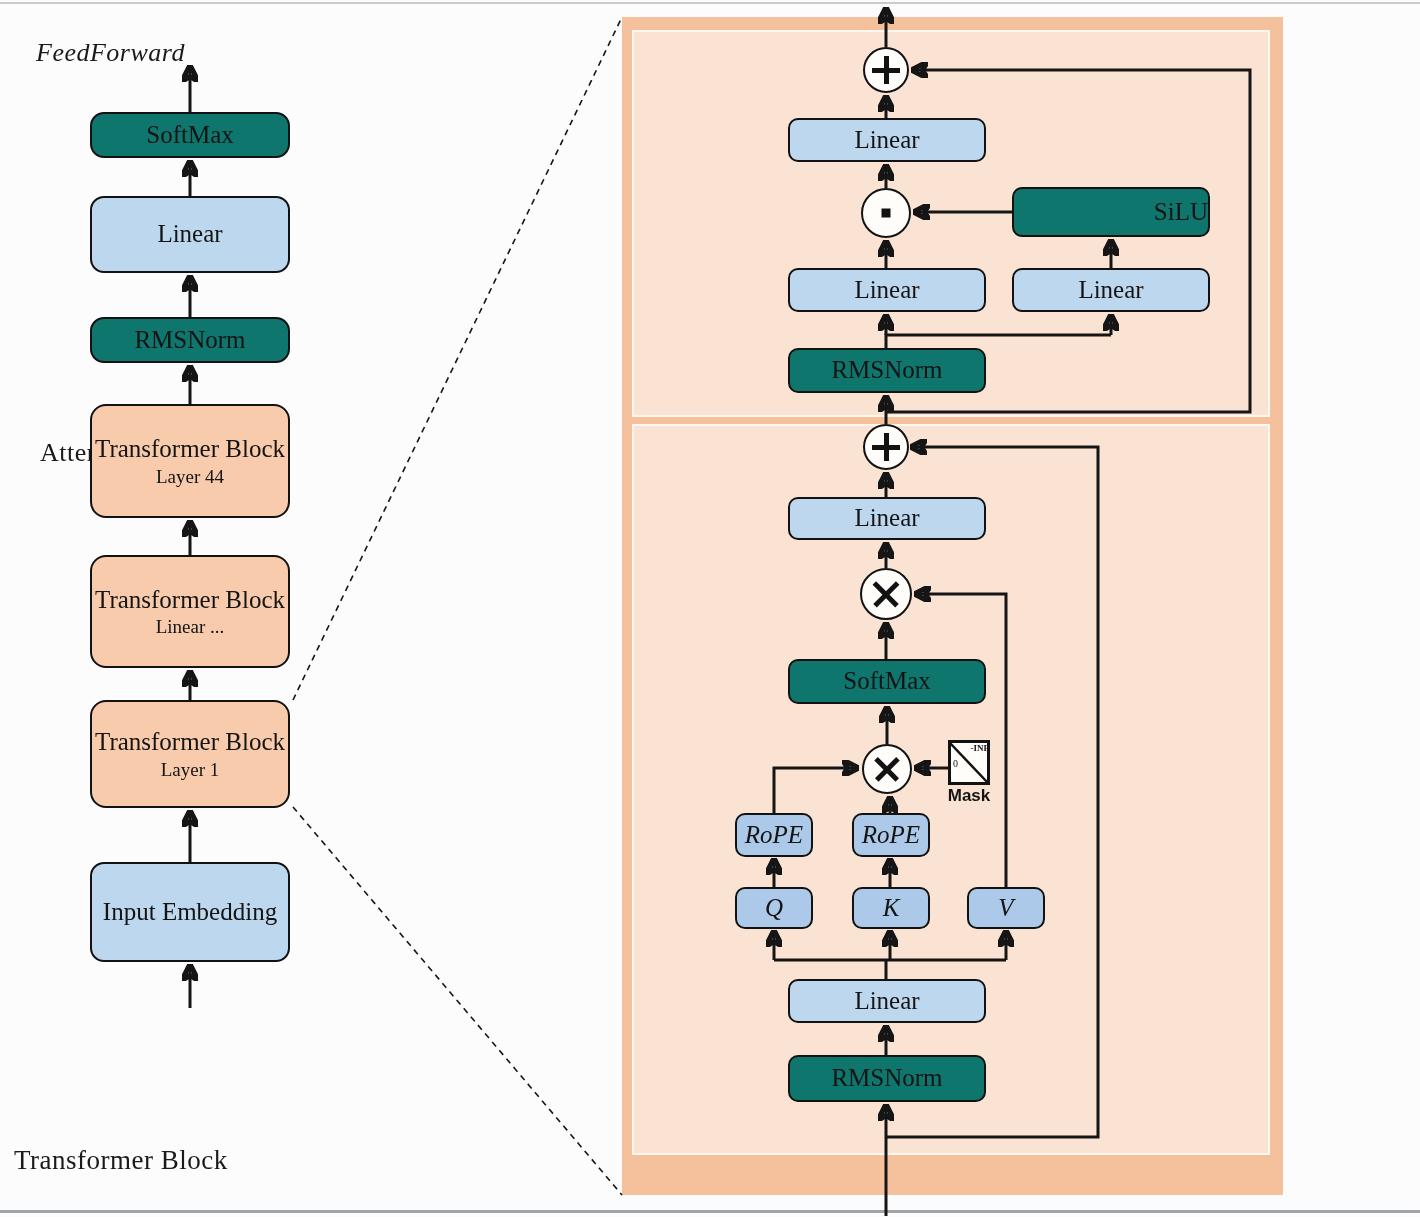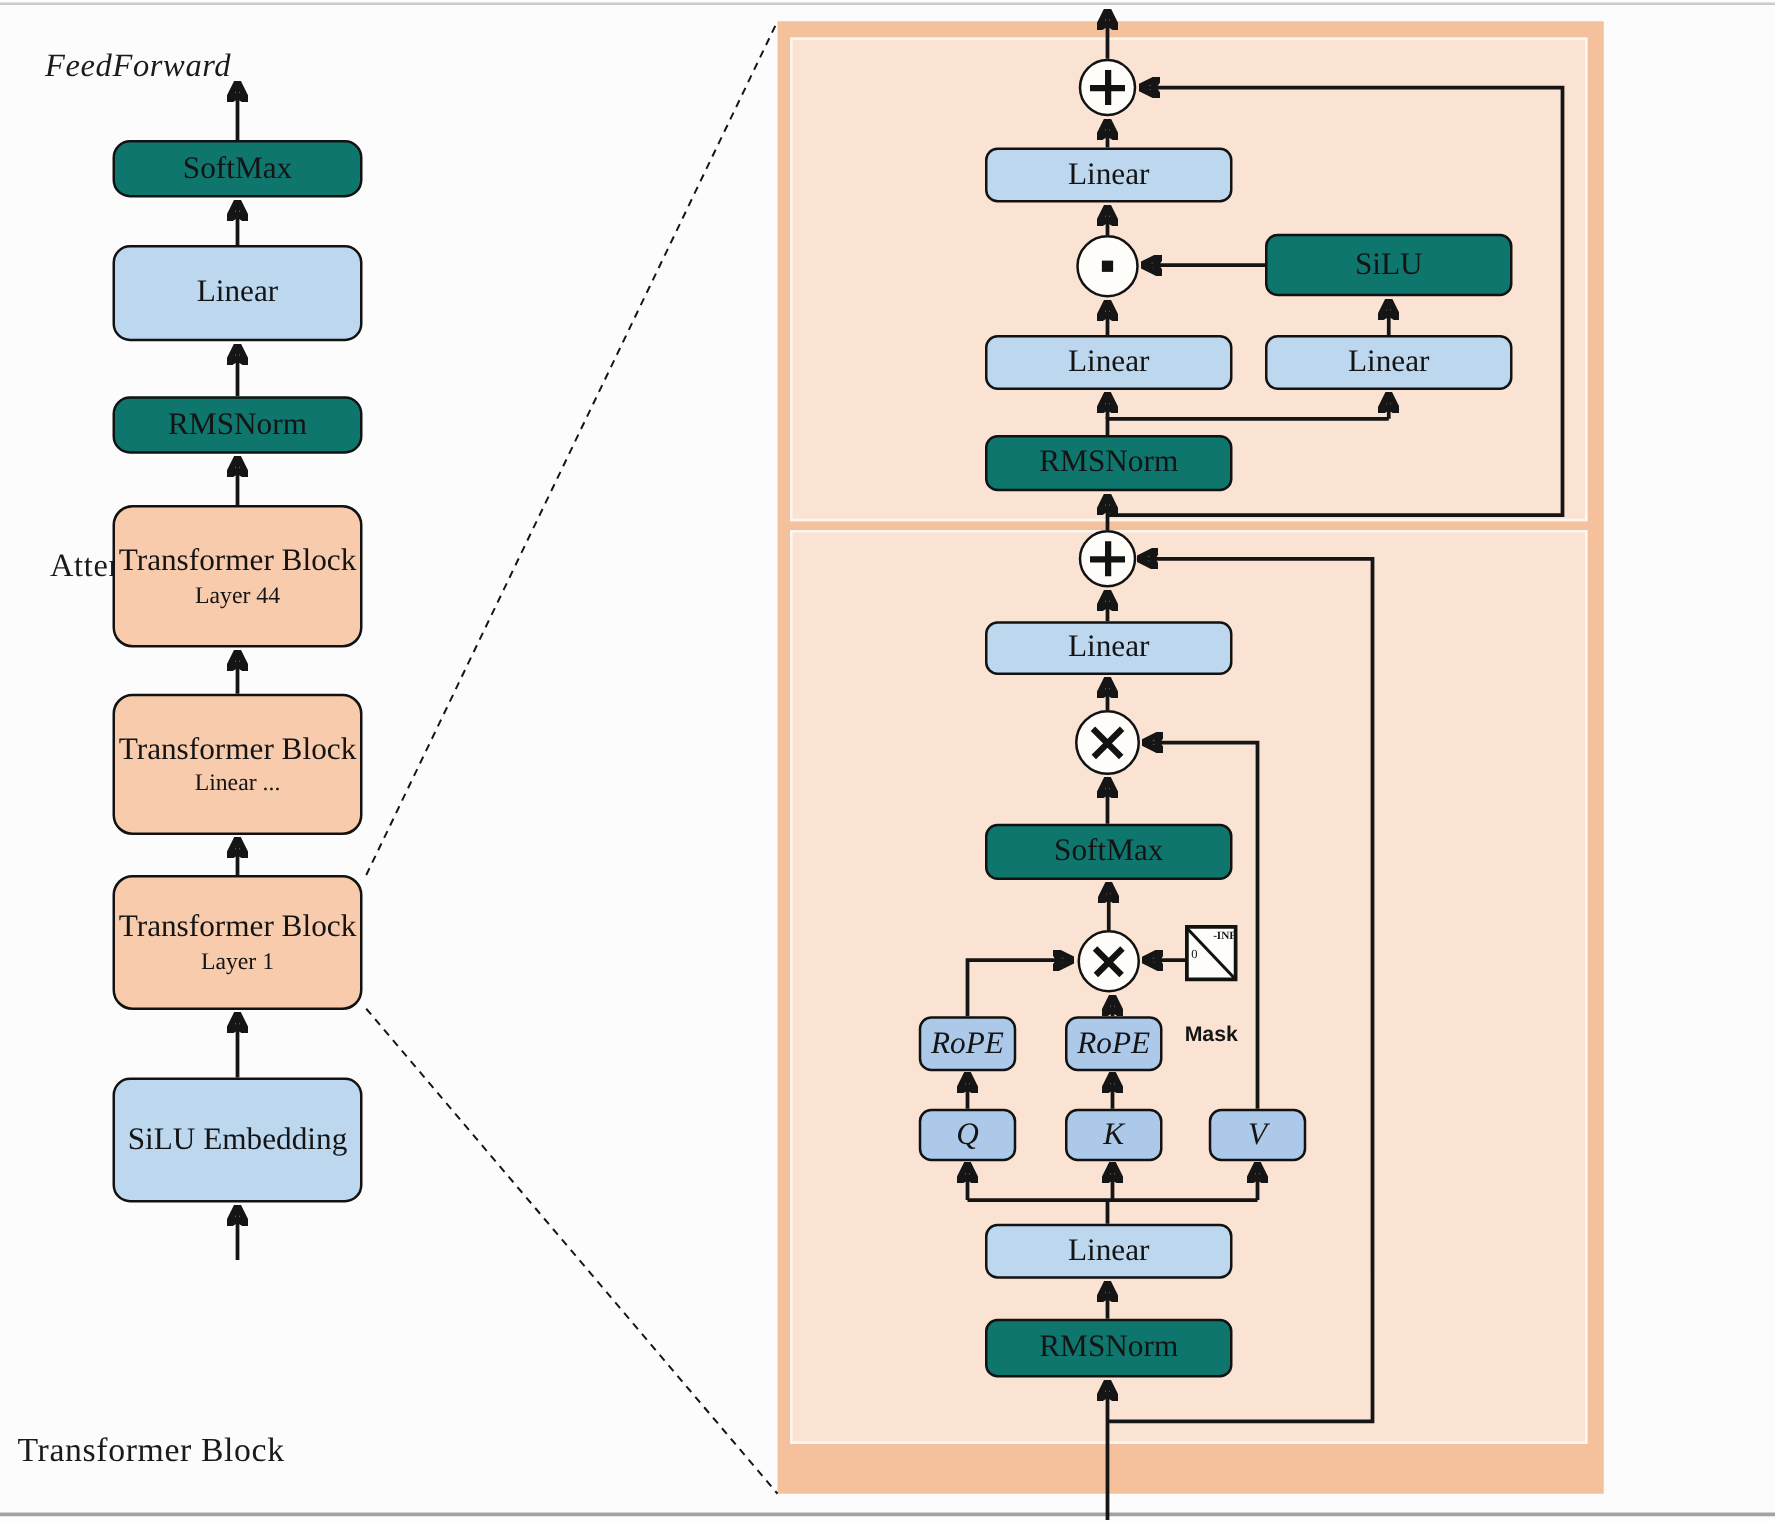--- a/index.html
+++ b/index.html
@@ -45,21 +45,21 @@
   .op .bv{position:absolute;top:17%;bottom:17%;left:50%;width:5px;margin-left:-2.5px;background:#121212;}
   .op.times .sym{transform:rotate(45deg);}
   .op .dotsq{position:absolute;left:50%;top:50%;width:9px;height:9px;background:#121212;transform:translate(-50%,-50%);}
 
   
   .mask{position:absolute;left:948px;top:740px;width:42px;height:45px;}
   .mask .sq{position:absolute;left:0;top:0;width:42px;height:45px;background:#fffdf9;border:3px solid #121212;box-sizing:border-box;}
   .mask svg{position:absolute;left:0;top:0;}
   .mask .inf{position:absolute;right:1px;top:3px;font-size:9px;font-weight:bold;letter-spacing:0;}
   .mask .zero{position:absolute;left:5px;top:18px;font-size:10px;}
-  .mask .cap{position:absolute;left:-8px;top:46px;width:58px;text-align:center;font-size:17px;font-weight:bold;font-family:"Liberation Sans",sans-serif;margin-top:32px;}
+  .mask .cap{position:absolute;left:-8px;top:46px;width:58px;text-align:center;font-size:17px;font-weight:bold;font-family:"Liberation Sans",sans-serif;}
 </style>
 </head>
 <body>
 
 <div class="stage">
 
   <div class="rule top"></div>
   <div class="rule bottom"></div>
 
   <div class="panel outer">
@@ -137,37 +137,37 @@
       </div>
       <div class="node orange" style="left: 90px; top: 555px; width: 200px; height: 113px;">
         <span class="lbl">Transformer Block</span>
         <span class="sub">Linear ...</span>
       </div>
       <div class="node orange" style="left: 90px; top: 700px; width: 200px; height: 108px;">
         <span class="lbl">Transformer Block</span>
         <span class="sub">Layer 1</span>
       </div>
       <div class="node blue big" style="left: 90px; top: 862px; width: 200px; height: 100px;">
-        <span class="lbl">SiLU Embedding</span>
+        <span class="lbl">Input Embedding</span>
       </div>
       <div class="node op plus" style="left: 863px; top: 47px; width: 46px; height: 46px;">
         <span class="sym">
           <span class="bh"></span>
           <span class="bv"></span>
         </span>
       </div>
       <div class="node blue" style="left: 788px; top: 118px; width: 198px; height: 44px;">
         <span class="lbl">Linear</span>
       </div>
       <div class="node op dot" style="left: 861px; top: 188px; width: 50px; height: 50px;">
         <span class="sym">
           <span class="dotsq"></span>
         </span>
       </div>
-      <div class="node green" style="left: 1012px; top: 187px; width: 198px; height: 50px;">
+      <div class="node green" style="left: 1012px; top: 187px; width: 198px; height: 50px; align-items: flex-end;">
         <span class="lbl">SiLU</span>
       </div>
       <div class="node blue" style="left: 788px; top: 268px; width: 198px; height: 44px;">
         <span class="lbl">Linear</span>
       </div>
       <div class="node blue" style="left: 1012px; top: 268px; width: 198px; height: 44px;">
         <span class="lbl">Linear</span>
       </div>
       <div class="node green" style="left: 788px; top: 348px; width: 198px; height: 45px;">
         <span class="lbl">RMSNorm</span>

